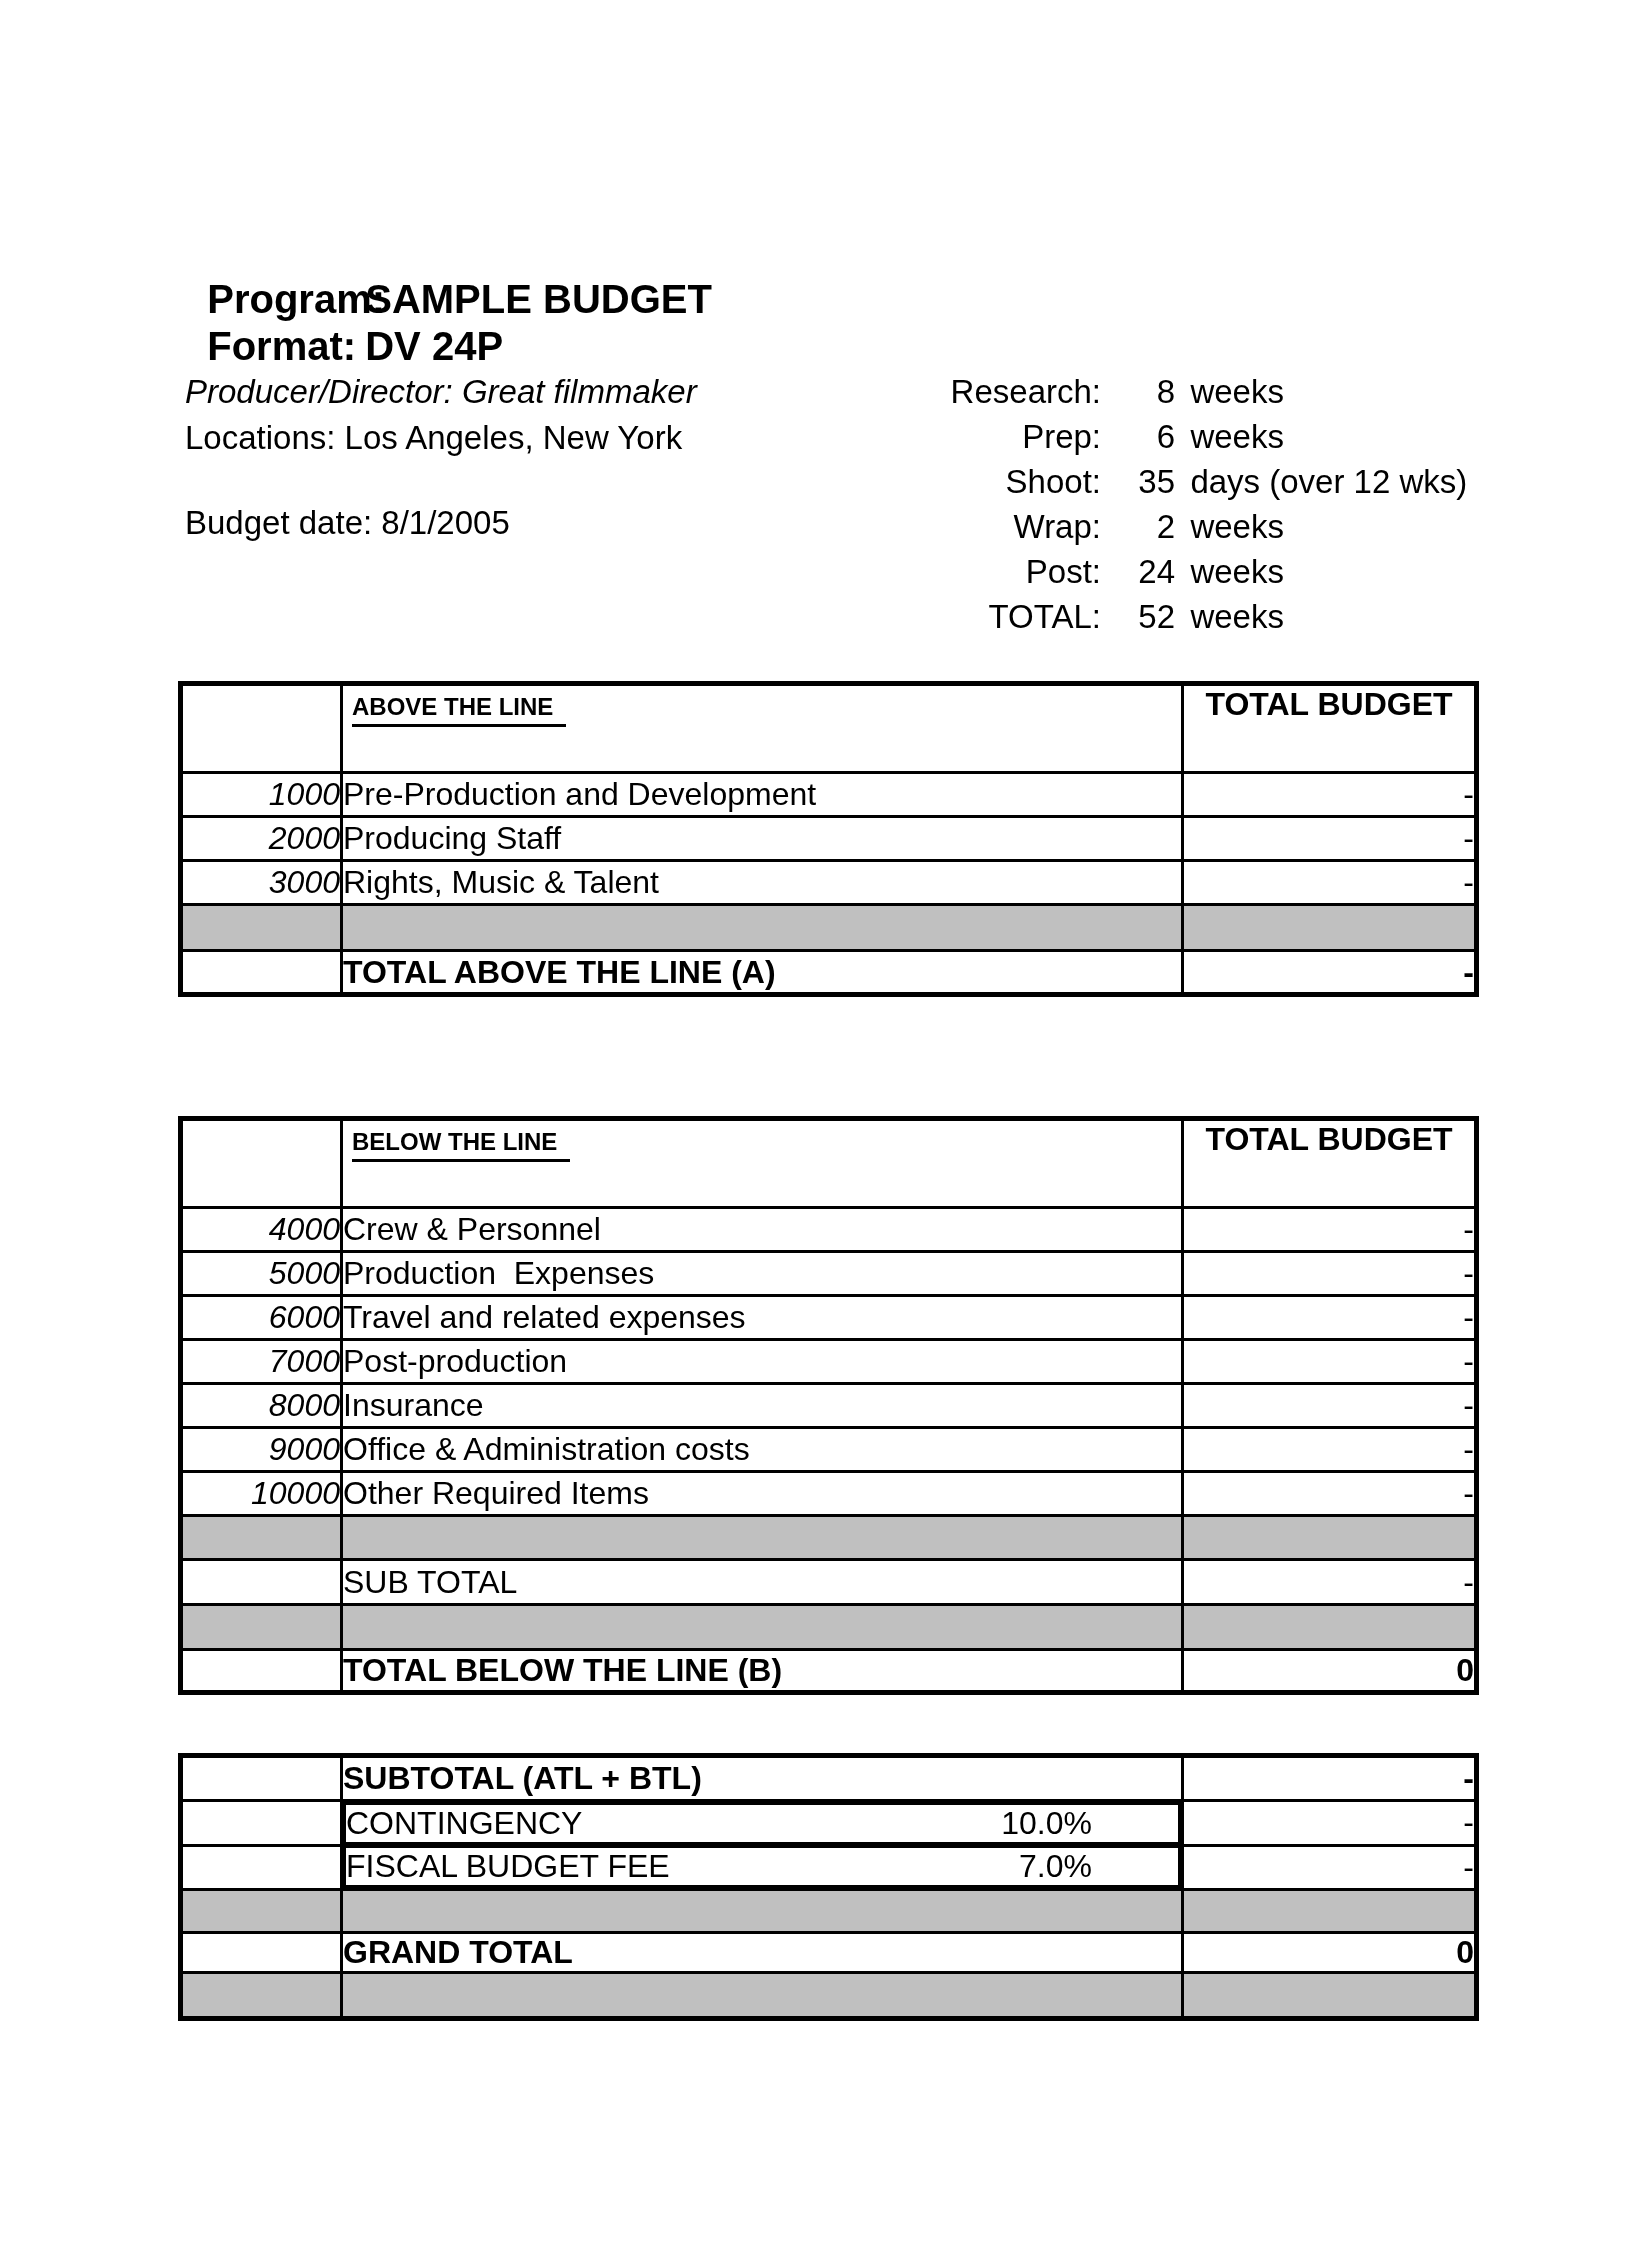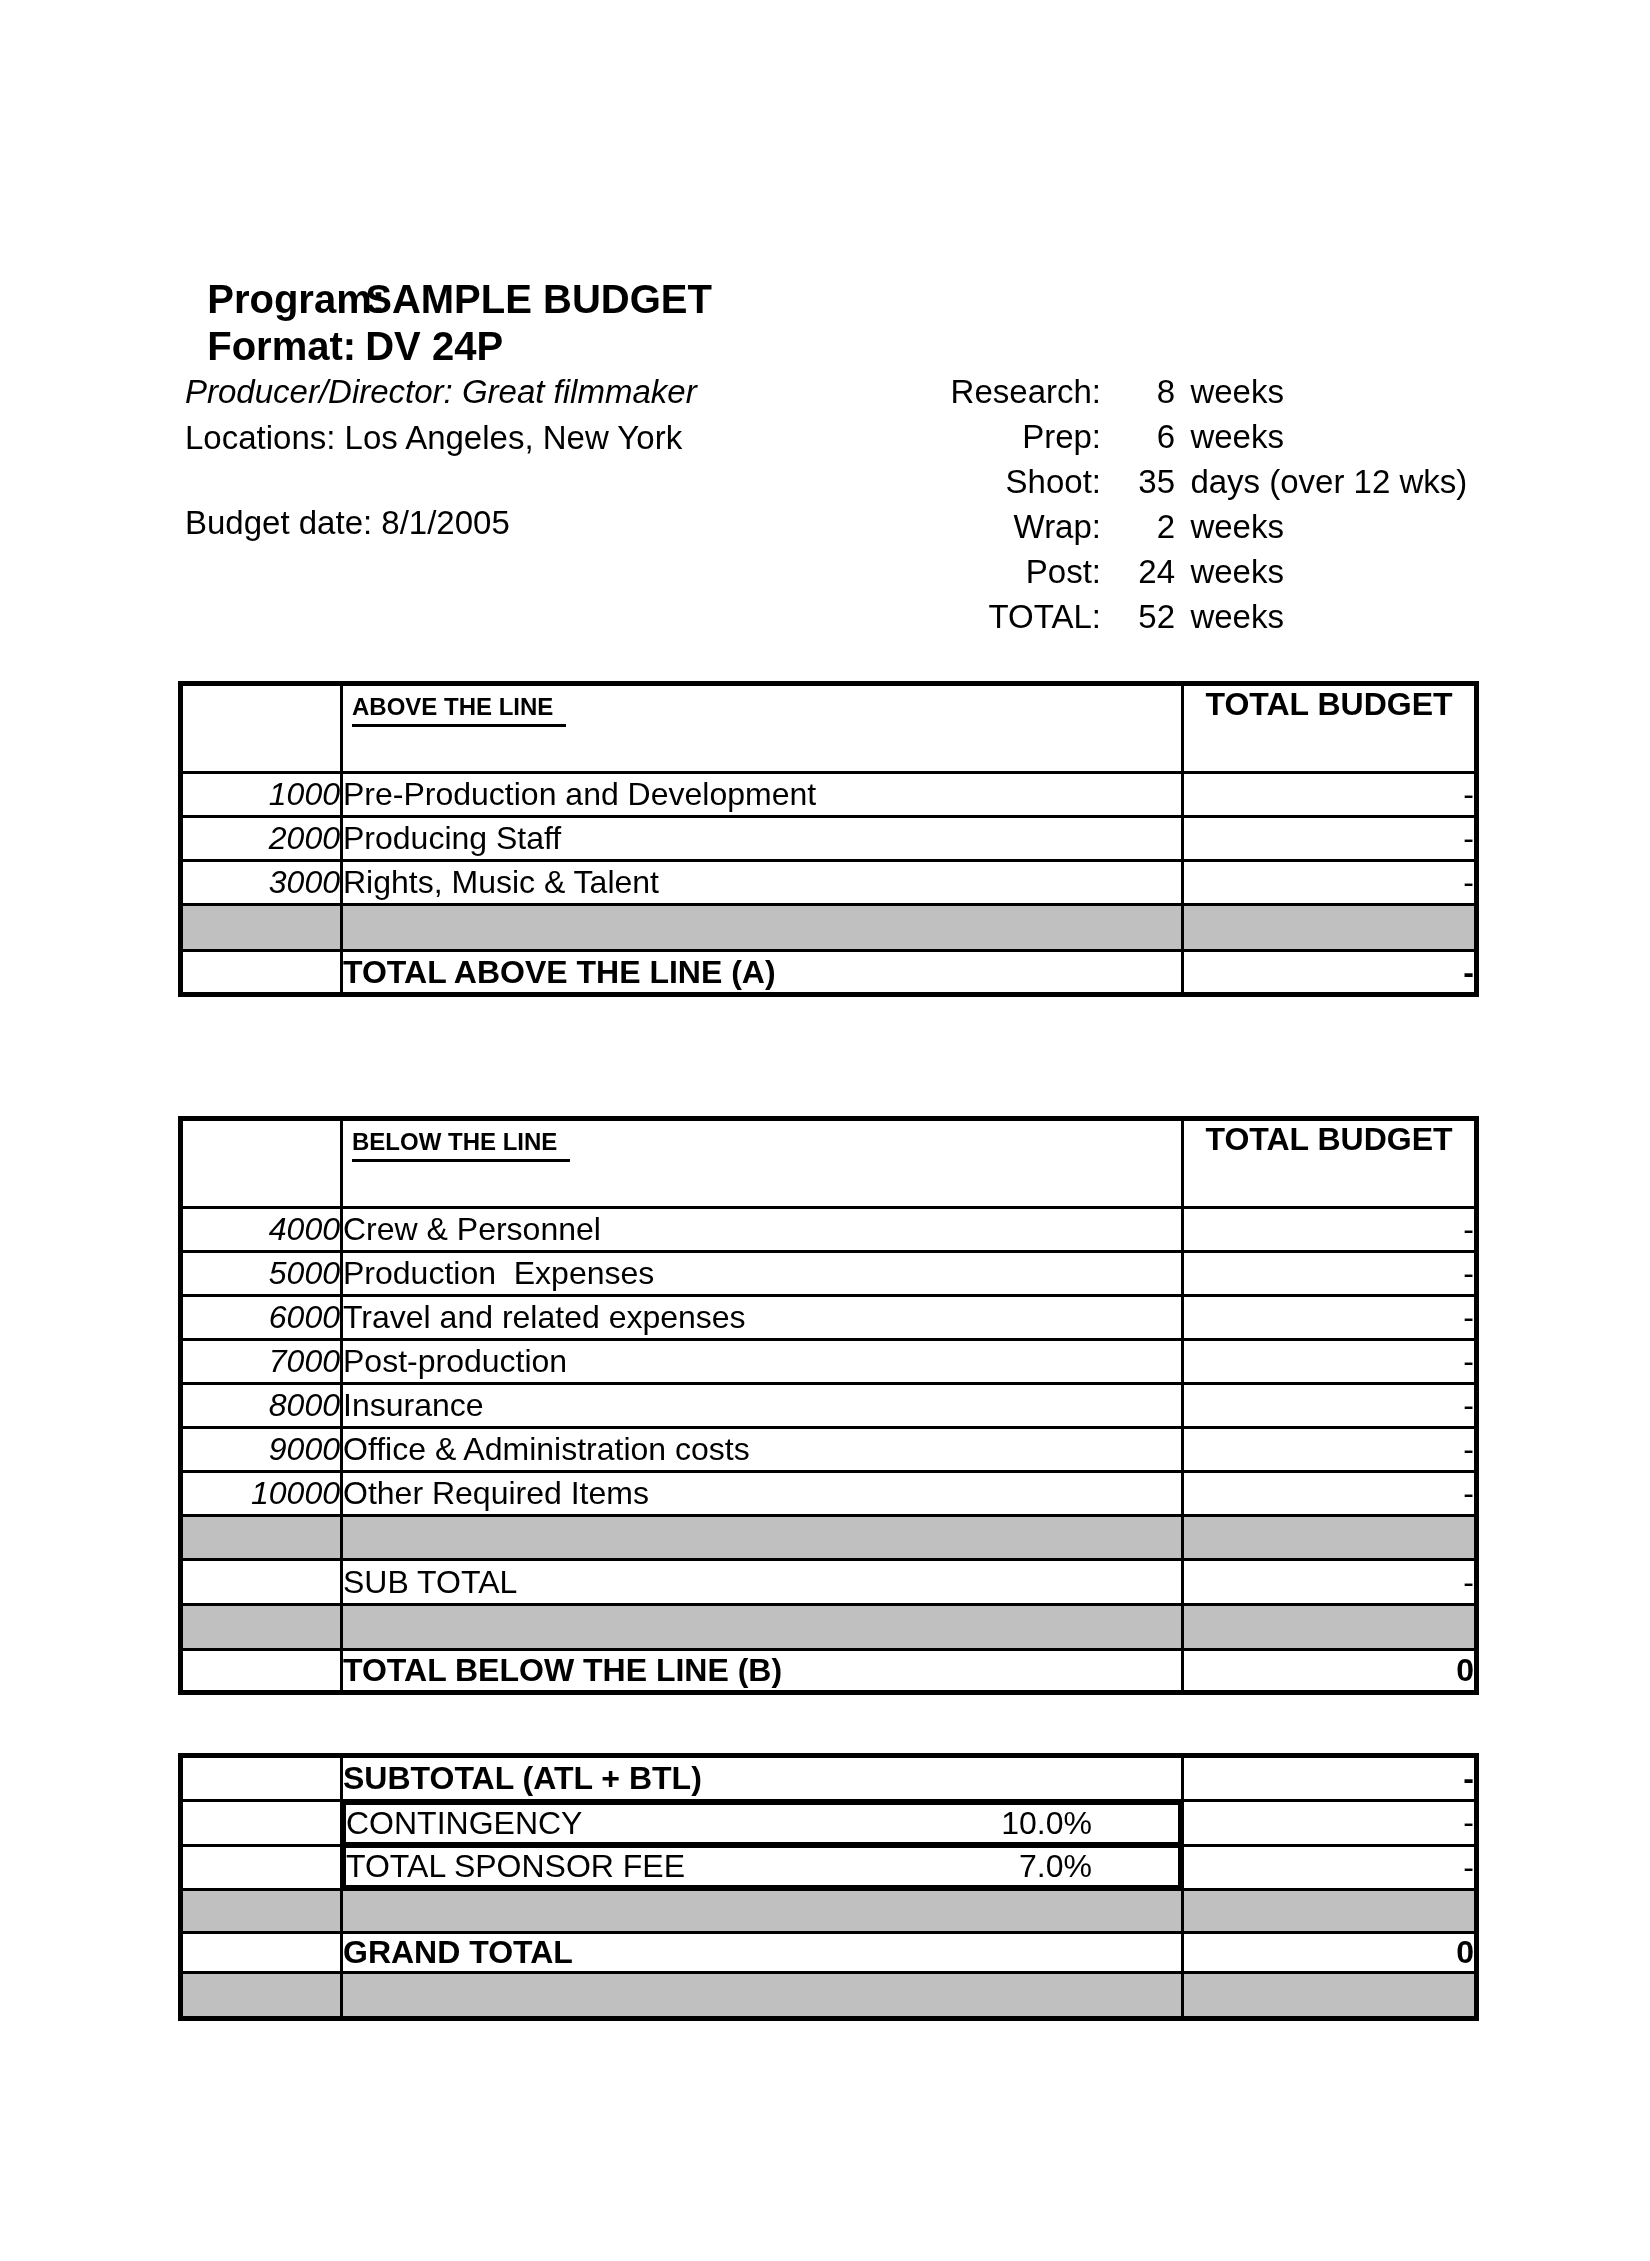--- a/index.html
+++ b/index.html
@@ -228,21 +228,21 @@
     <td class="code"></td>
     <td class="desc desc-flex">
       <span>CONTINGENCY</span>
       <span class="pct">10.0%</span>
     </td>
     <td class="val">-</td>
   </tr>
   <tr style="height:44px;">
     <td class="code"></td>
     <td class="desc desc-flex">
-      <span>TOTAL SPONSOR FEE</span>
+      <span>FISCAL BUDGET FEE</span>
       <span class="pct">7.0%</span>
     </td>
     <td class="val">-</td>
   </tr>
   <tr class="gray" style="height:43px;">
     <td></td>
     <td></td>
     <td></td>
   </tr>
   <tr style="height:35px;">

